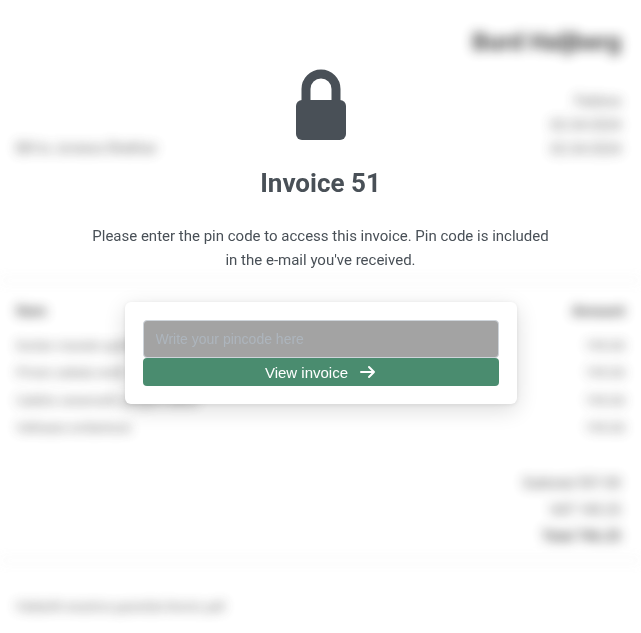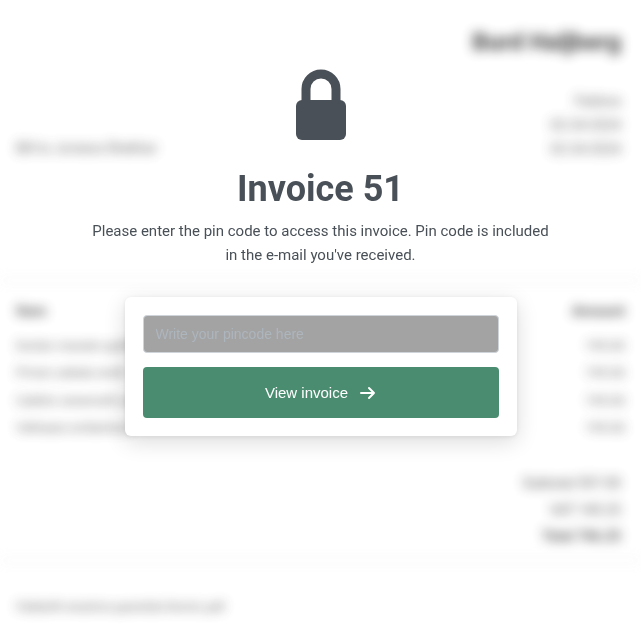--- a/index.html
+++ b/index.html
@@ -95,27 +95,27 @@
       inset: 0;
       display: flex;
       flex-direction: column;
       align-items: center;
       z-index: 10;
       padding-top: 68px;
     }
     .lock-wrap { color: #495057; }
     .title {
       margin-top: 18px;
-      font-size: 36px;
+      font-size: 26px;
       font-weight: 700;
       color: #495057;
       text-align: center;
     }
     .subtitle {
-      margin-top: 9px;
+      margin-top: 26px;
       font-size: 15px;
       color: #495057;
       text-align: center;
       max-width: 470px;
       line-height: 1.6;
     }
     .card {
       margin-top: 30px;
       width: 392px;
       background: #fff;
@@ -129,23 +129,23 @@
       border: 1px solid #ced4da;
       border-radius: 4px;
       padding: 0 12px;
       font-size: 14px;
       color: #495057;
       outline: none;
       background: #a3a3a3;
     }
     .pin-input::placeholder { color: #adb5bd; }
     .view-btn {
-      margin-top: 14px;
+      margin-top: 0;
       width: 100%;
-      height: 51px;
+      height: 28px;
       border: none;
       border-radius: 4px;
       background: #4a8c6f;
       color: #fff;
       font-size: 15px;
       font-weight: 500;
       cursor: pointer;
       display: flex;
       align-items: center;
       justify-content: center;

